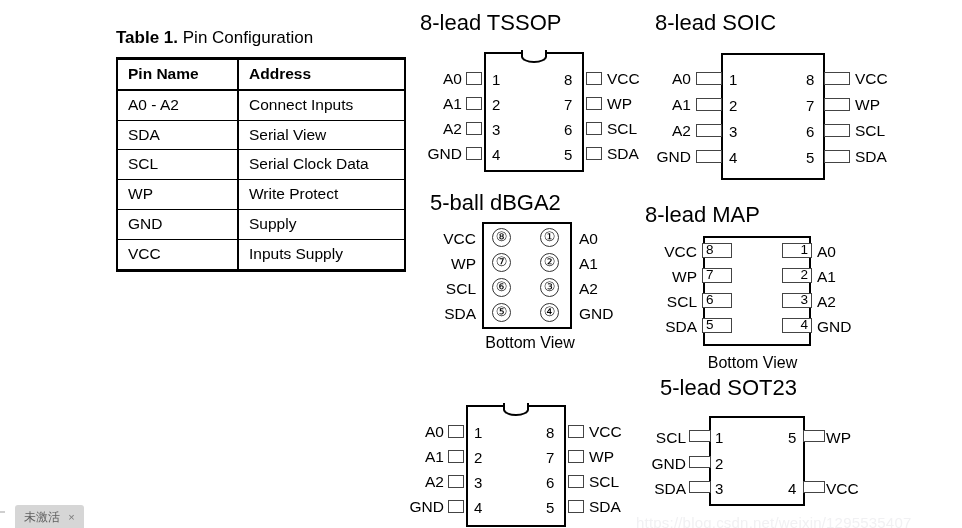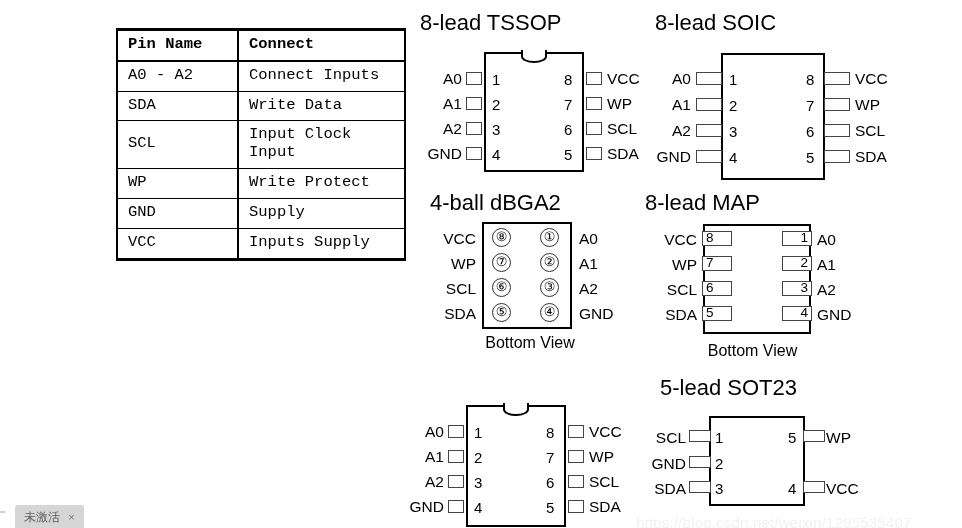--- a/index.html
+++ b/index.html
@@ -31,21 +31,20 @@
   #table-caption .cap-bold {
     font-weight: bold;
   }
   #table-caption .cap-rest {
     font-weight: normal;
   }
   table.pin-table {
     border-collapse: collapse;
     width: 288px;
     table-layout: fixed;
-    font-family: Liberation Mono, monospace;
   }
   table.pin-table col.c1 { width: 121px; }
   table.pin-table col.c2 { width: 167px; }
   table.pin-table th,
   table.pin-table td {
     border-left: 2px solid #000;
     border-right: 2px solid #000;
     border-top: 1px solid #000;
     border-bottom: 1px solid #000;
     padding: 5px 0 6px 10px;
@@ -189,43 +188,47 @@
     top: 511px;
     width: 5px;
     height: 2px;
     background: #cfcfcf;
   }
 </style>
 </head>
 <body>
 
 <div id="table-block">
+  <div id="table-caption">
+    <span class="cap-bold">Table 1.</span>
+    <span class="cap-rest">Pin Configuration</span>
+  </div>
   <table class="pin-table">
     <colgroup>
         <col class="c1">
         <col class="c2">
       </colgroup>
     <thead>
       <tr>
         <th>Pin Name</th>
-        <th>Connect</th>
+        <th>Address</th>
       </tr>
     </thead>
     <tbody>
       <tr>
         <td>A0 - A2</td>
         <td>Connect Inputs</td>
       </tr>
       <tr>
         <td>SDA</td>
-        <td>Write Data</td>
+        <td>Serial View</td>
       </tr>
       <tr>
         <td>SCL</td>
-        <td>Input Clock Input</td>
+        <td>Serial Clock Data</td>
       </tr>
       <tr>
         <td>WP</td>
         <td>Write Protect</td>
       </tr>
       <tr>
         <td>GND</td>
         <td>Supply</td>
       </tr>
       <tr>
@@ -304,21 +307,21 @@
   <div class="pinlabel left" style="left:-18px; top:113px; width:54px;">A2</div>
   <div class="pinlabel left" style="left:-18px; top:139px; width:54px;">GND</div>
 
   <div class="pinlabel right" style="left:200px; top:61px;">VCC</div>
   <div class="pinlabel right" style="left:200px; top:87px;">WP</div>
   <div class="pinlabel right" style="left:200px; top:113px;">SCL</div>
   <div class="pinlabel right" style="left:200px; top:139px;">SDA</div>
 </div>
 
 <div class="pkg" id="pkg-dbga2" style="left:430px; top:190px; width:200px; height:170px;">
-  <div class="pkg-title">4-ball dBGA2</div>
+  <div class="pkg-title">5-ball dBGA2</div>
 
   <div class="body-box" style="left:52px; top:32px; width:90px; height:107px;"></div>
 
   <div class="ball" style="left:62px;  top:38px;">⑧</div>
   <div class="ball" style="left:62px;  top:63px;">⑦</div>
   <div class="ball" style="left:62px;  top:88px;">⑥</div>
   <div class="ball" style="left:62px;  top:113px;">⑤</div>
 
   <div class="ball" style="left:110px; top:38px;">①</div>
   <div class="ball" style="left:110px; top:63px;">②</div>
@@ -331,21 +334,21 @@
   <div class="pinlabel left" style="left:-12px; top:116px; width:58px;">SDA</div>
 
   <div class="pinlabel right" style="left:149px; top:41px;">A0</div>
   <div class="pinlabel right" style="left:149px; top:66px;">A1</div>
   <div class="pinlabel right" style="left:149px; top:91px;">A2</div>
   <div class="pinlabel right" style="left:149px; top:116px;">GND</div>
 
   <div class="pkg-footer" style="top:144px;">Bottom View</div>
 </div>
 
-<div class="pkg" id="pkg-map" style="left:645px; top:190px; width:215px; height:180px;text-decoration:underline;">
+<div class="pkg" id="pkg-map" style="left:645px; top:202px; width:215px; height:180px;text-decoration:underline;">
   <div class="pkg-title">8-lead MAP</div>
 
   <div class="body-box" style="left:58px; top:34px; width:108px; height:110px;"></div>
 
   <div class="pad padleft" style="left:57px;  top:41px;">8</div>
   <div class="pad padleft" style="left:57px;  top:66px;">7</div>
   <div class="pad padleft" style="left:57px;  top:91px;">6</div>
   <div class="pad padleft" style="left:57px;  top:116px;">5</div>
 
   <div class="pad padright" style="left:137px; top:41px;">1</div>

